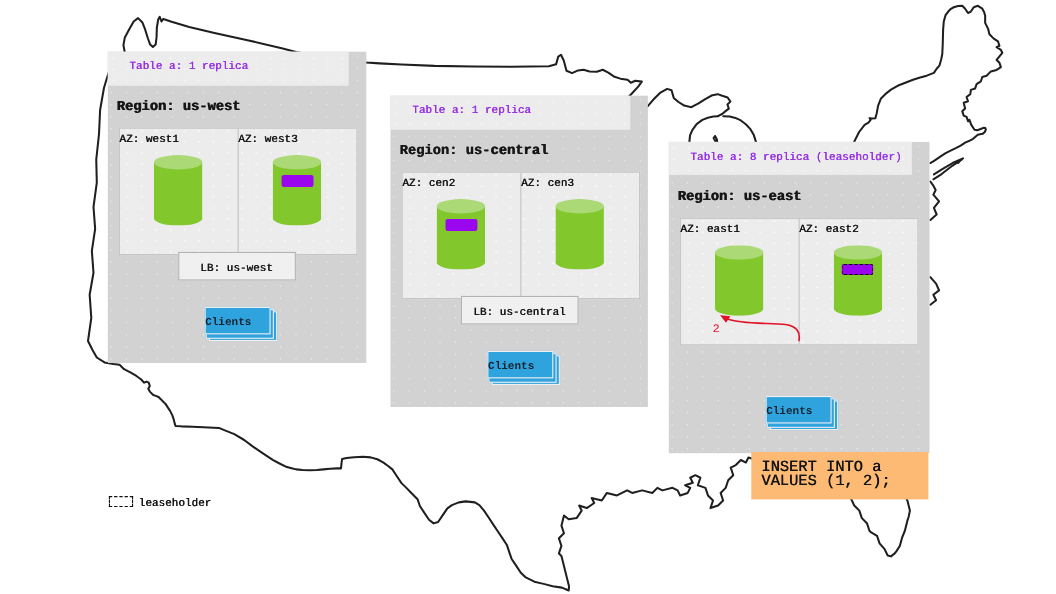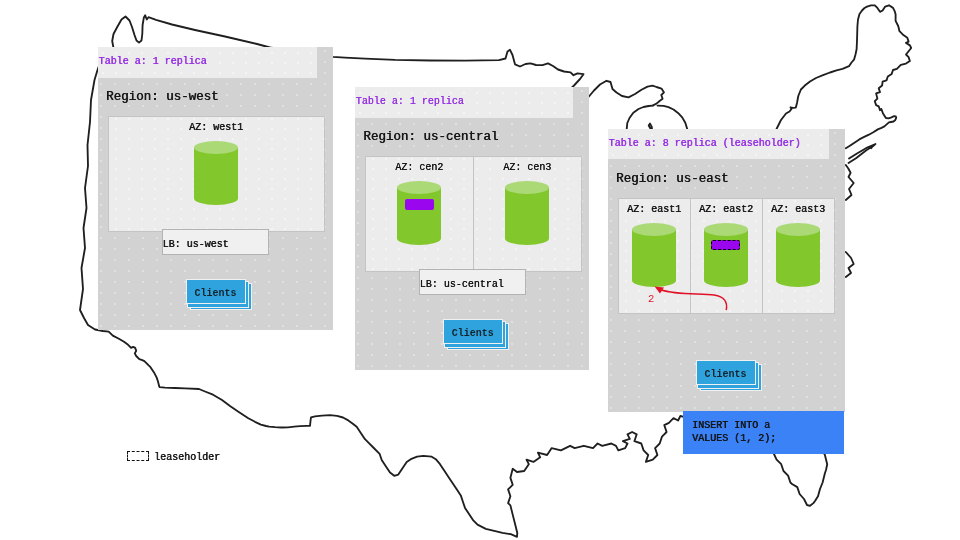--- a/index.html
+++ b/index.html
@@ -1,42 +1,42 @@
 <!DOCTYPE html>
 <html><head>
 <meta charset="utf-8">
 <style>
   html,body{margin:0;padding:0;}
   body{width:960px;height:540px;position:relative;background:#ffffff;overflow:hidden;
        font-family:"Liberation Mono", monospace;}
   #map{position:absolute;left:0;top:0;}
   .panel{position:absolute;background:#d2d2d2;background-image:radial-gradient(circle at 3px 4px,rgba(255,255,255,0.55) 0.55px,rgba(0,0,0,0) 0.9px);background-size:14px 11px;}
   .hdr{position:absolute;left:0;top:0;right:16px;height:30.5px;background:#ececec;background-image:radial-gradient(circle at 5px 6px,rgba(255,255,255,0.8) 0.55px,rgba(0,0,0,0) 0.9px);background-size:13px 10px;
-       color:#9631e4;font-size:10px;line-height:30px;padding-left:1px;text-shadow:0.4px 0 0 #9631e4;}
-  .region{position:absolute;left:8.5px;top:43px;font-size:12.5px;color:#161616;font-weight:400;text-shadow:0.55px 0 0 #161616;}
+       color:#9631e4;font-size:10px;line-height:30px;padding-left:20px;text-shadow:0.4px 0 0 #9631e4;}
+  .region{position:absolute;left:8.5px;top:43px;font-size:12.5px;color:#161616;font-weight:700;text-shadow:0.55px 0 0 #161616;}
   .azbox{position:absolute;left:10px;top:69px;width:215px;height:114px;background:#ececec;background-image:radial-gradient(circle at 7px 2px,rgba(255,255,255,0.8) 0.55px,rgba(0,0,0,0) 0.9px);background-size:13px 10px;
          border:1px solid #c4c4c4;display:flex;}
   .az{position:relative;flex:1 1 0;border-right:1px solid #c4c4c4;}
   .az:last-child{border-right:none;}
-  .azlabel{position:absolute;top:5px;left:0;right:0;text-align:center;font-size:10px;color:#141414;text-shadow:0.4px 0 0 #141414;}
+  .azlabel{position:absolute;top:5px;left:0;right:0;text-align:left;font-size:10px;color:#141414;text-shadow:0.4px 0 0 #141414;}
   .cyl{position:absolute;top:24px;left:50%;margin-left:-22px;}
   .tag{position:absolute;top:42px;left:50%;width:29px;height:10.5px;margin-left:-14px;
        background:#9a06ee;border-radius:2px;}
   .tag.lh{border:1.6px dashed #000;width:27px;height:8.6px;margin-left:-15px;top:41px;}
   .lb{position:absolute;left:64px;top:182px;width:105px;height:24px;background:#f0f0f0;
-      border:1px solid #b3b3b3;font-size:10px;line-height:30px;color:#141414;text-shadow:0.4px 0 0 #141414;}
+      border:1px solid #b3b3b3;text-align:center;font-size:10px;line-height:30px;color:#141414;text-shadow:0.4px 0 0 #141414;}
   .clients{position:absolute;left:88px;top:231.5px;width:60px;height:25px;z-index:3;}
   .clients .sh{position:absolute;width:60px;height:25px;background:#2fa3de;border:1px solid #f0f0f0;}
   .clients .sh1{left:1.8px;top:1.8px;}
   .clients .sh2{left:4.2px;top:4.2px;}
   .clients .face{position:absolute;left:0;top:0;width:60px;height:25px;background:#2fa3de;box-sizing:border-box;border:1px solid #f0f0f0;
-           text-align:center;font-size:10px;font-weight:700;line-height:28px;color:#16232e;}
-  .insert{position:absolute;left:683px;top:410.5px;width:161px;height:43.5px;background:#3b82f6;
-          font-size:10px;line-height:13px;color:#141414;text-shadow:0.4px 0 0 #141414;padding:8px 0 0 9px;box-sizing:border-box;}
-  .legend{position:absolute;left:99px;top:451px;font-size:10px;color:#141414;text-shadow:0.4px 0 0 #141414;margin-left:28px;}
+           text-align:left;font-size:10px;font-weight:700;line-height:28px;color:#16232e;}
+  .insert{position:absolute;left:683px;top:410.5px;width:161px;height:43.5px;background:#fdba74;
+          font-size:14px;line-height:13px;color:#141414;text-shadow:0.4px 0 0 #141414;padding:8px 0 0 9px;box-sizing:border-box;}
+  .legend{position:absolute;left:99px;top:451px;font-size:10px;color:#141414;text-shadow:0.4px 0 0 #141414;}
   .lgbox{display:inline-block;width:20px;height:8px;border:1.6px dashed #111;vertical-align:-1px;}
   .lgtxt{margin-left:5px;}
 </style>
 </head>
 <body>
 <svg id="map" width="960" height="540" viewBox="0 0 960 540" fill="none" stroke="#1f1f1f" stroke-width="1.85" stroke-linejoin="round" stroke-linecap="round">
   <path d="M113.5 48 L112.2 41 113.5 34 117.5 26.5 121.5 19.5 125.5 16.5 129.5 20.5 132 27 134.5 35 136.5 40.5 139 42.6 141.5 40.5 142.3 34 142.6 25 143.8 17.8 145.2 15.3 146.8 19.5 148.5 17.2 156 19.8 172 24.5 195 30 225 36.5 257 44 270 47.5 300 52.5 333 56.9 345 57.6 365 58.6 395 59.9 430 60.5 465 60.7 499 60.2 505.5 58.5 507.5 51.5 510 49.8 512.5 55 515 64.3 520 66.5 525.5 64 530.5 63.4 536 65 542.5 65.2 548 63.4 553 66 558 69.5 564 71.5 570.5 72.4 573.5 75.2 577.5 73.4 583.5 74.2 580 79 574 85.5 569 90.5"></path>
   <path d="M588.5 97 L594 90.5 600 84.5 606.5 80.8 610.5 82 612.5 89 616.5 92.5 622 96 628.5 97.4 635 94 641.5 89.8 647.5 86.6 652.5 85.6 656.5 87 661.5 88.6 664 92.4 661.3 95 662.6 98.8 659.6 101 656.5 103.6 653 105.3"></path>
   <path d="M626.7 129.2 L627.3 123 629.5 118 633.3 112.8 638.5 109 643.5 107 648.5 106 653 105.6"></path>
     <path d="M657.5 105.6 L663.5 105.9 668.5 107.2 673.5 109.5 678 112.9 682.2 117.4 685.3 122.8 687.3 129.2"></path>
@@ -54,20 +54,29 @@
   <div class="hdr">Table a: 1 replica</div>
   <div class="region">Region: us-west</div>
   <div class="azbox">
     <div class="az">
         <div class="azlabel">AZ: west1</div>
       <svg class="cyl" width="44" height="64">
           <ellipse cx="22" cy="57.5" rx="22" ry="6.5" fill="#82c72b"></ellipse>
           <rect x="0" y="6.5" width="44" height="51" fill="#82c72b"></rect>
           <ellipse cx="22" cy="6.5" rx="22" ry="6.5" fill="#abd976"></ellipse>
         </svg>
+    </div>
+    <div class="az">
+        <div class="azlabel">AZ: west3</div>
+      <svg class="cyl" width="44" height="64">
+          <ellipse cx="22" cy="57.5" rx="22" ry="6.5" fill="#82c72b"></ellipse>
+          <rect x="0" y="6.5" width="44" height="51" fill="#82c72b"></rect>
+          <ellipse cx="22" cy="6.5" rx="22" ry="6.5" fill="#abd976"></ellipse>
+        </svg>
+      <div class="tag"></div>
     </div>
   </div>
   <div class="lb">LB: us-west</div>
   <div class="clients">
       <span class="sh sh2"></span>
       <span class="sh sh1"></span>
       <span class="face">Clients</span>
     </div>
 </div>
 
@@ -115,28 +124,20 @@
     </div>
     <div class="az">
         <div class="azlabel">AZ: east2</div>
       <svg class="cyl" width="44" height="64">
           <ellipse cx="22" cy="57.5" rx="22" ry="6.5" fill="#82c72b"></ellipse>
           <rect x="0" y="6.5" width="44" height="51" fill="#82c72b"></rect>
           <ellipse cx="22" cy="6.5" rx="22" ry="6.5" fill="#abd976"></ellipse>
         </svg>
       <div class="tag lh"></div>
     </div>
-    <div class="az">
-        <div class="azlabel">AZ: east3</div>
-      <svg class="cyl" width="44" height="64">
-          <ellipse cx="22" cy="57.5" rx="22" ry="6.5" fill="#82c72b"></ellipse>
-          <rect x="0" y="6.5" width="44" height="51" fill="#82c72b"></rect>
-          <ellipse cx="22" cy="6.5" rx="22" ry="6.5" fill="#abd976"></ellipse>
-        </svg>
-    </div>
   </div>
   <div class="clients">
       <span class="sh sh2"></span>
       <span class="sh sh1"></span>
       <span class="face">Clients</span>
     </div>
 </div>
 
 <div class="insert">INSERT INTO a<br>VALUES (1, 2);</div>
 

